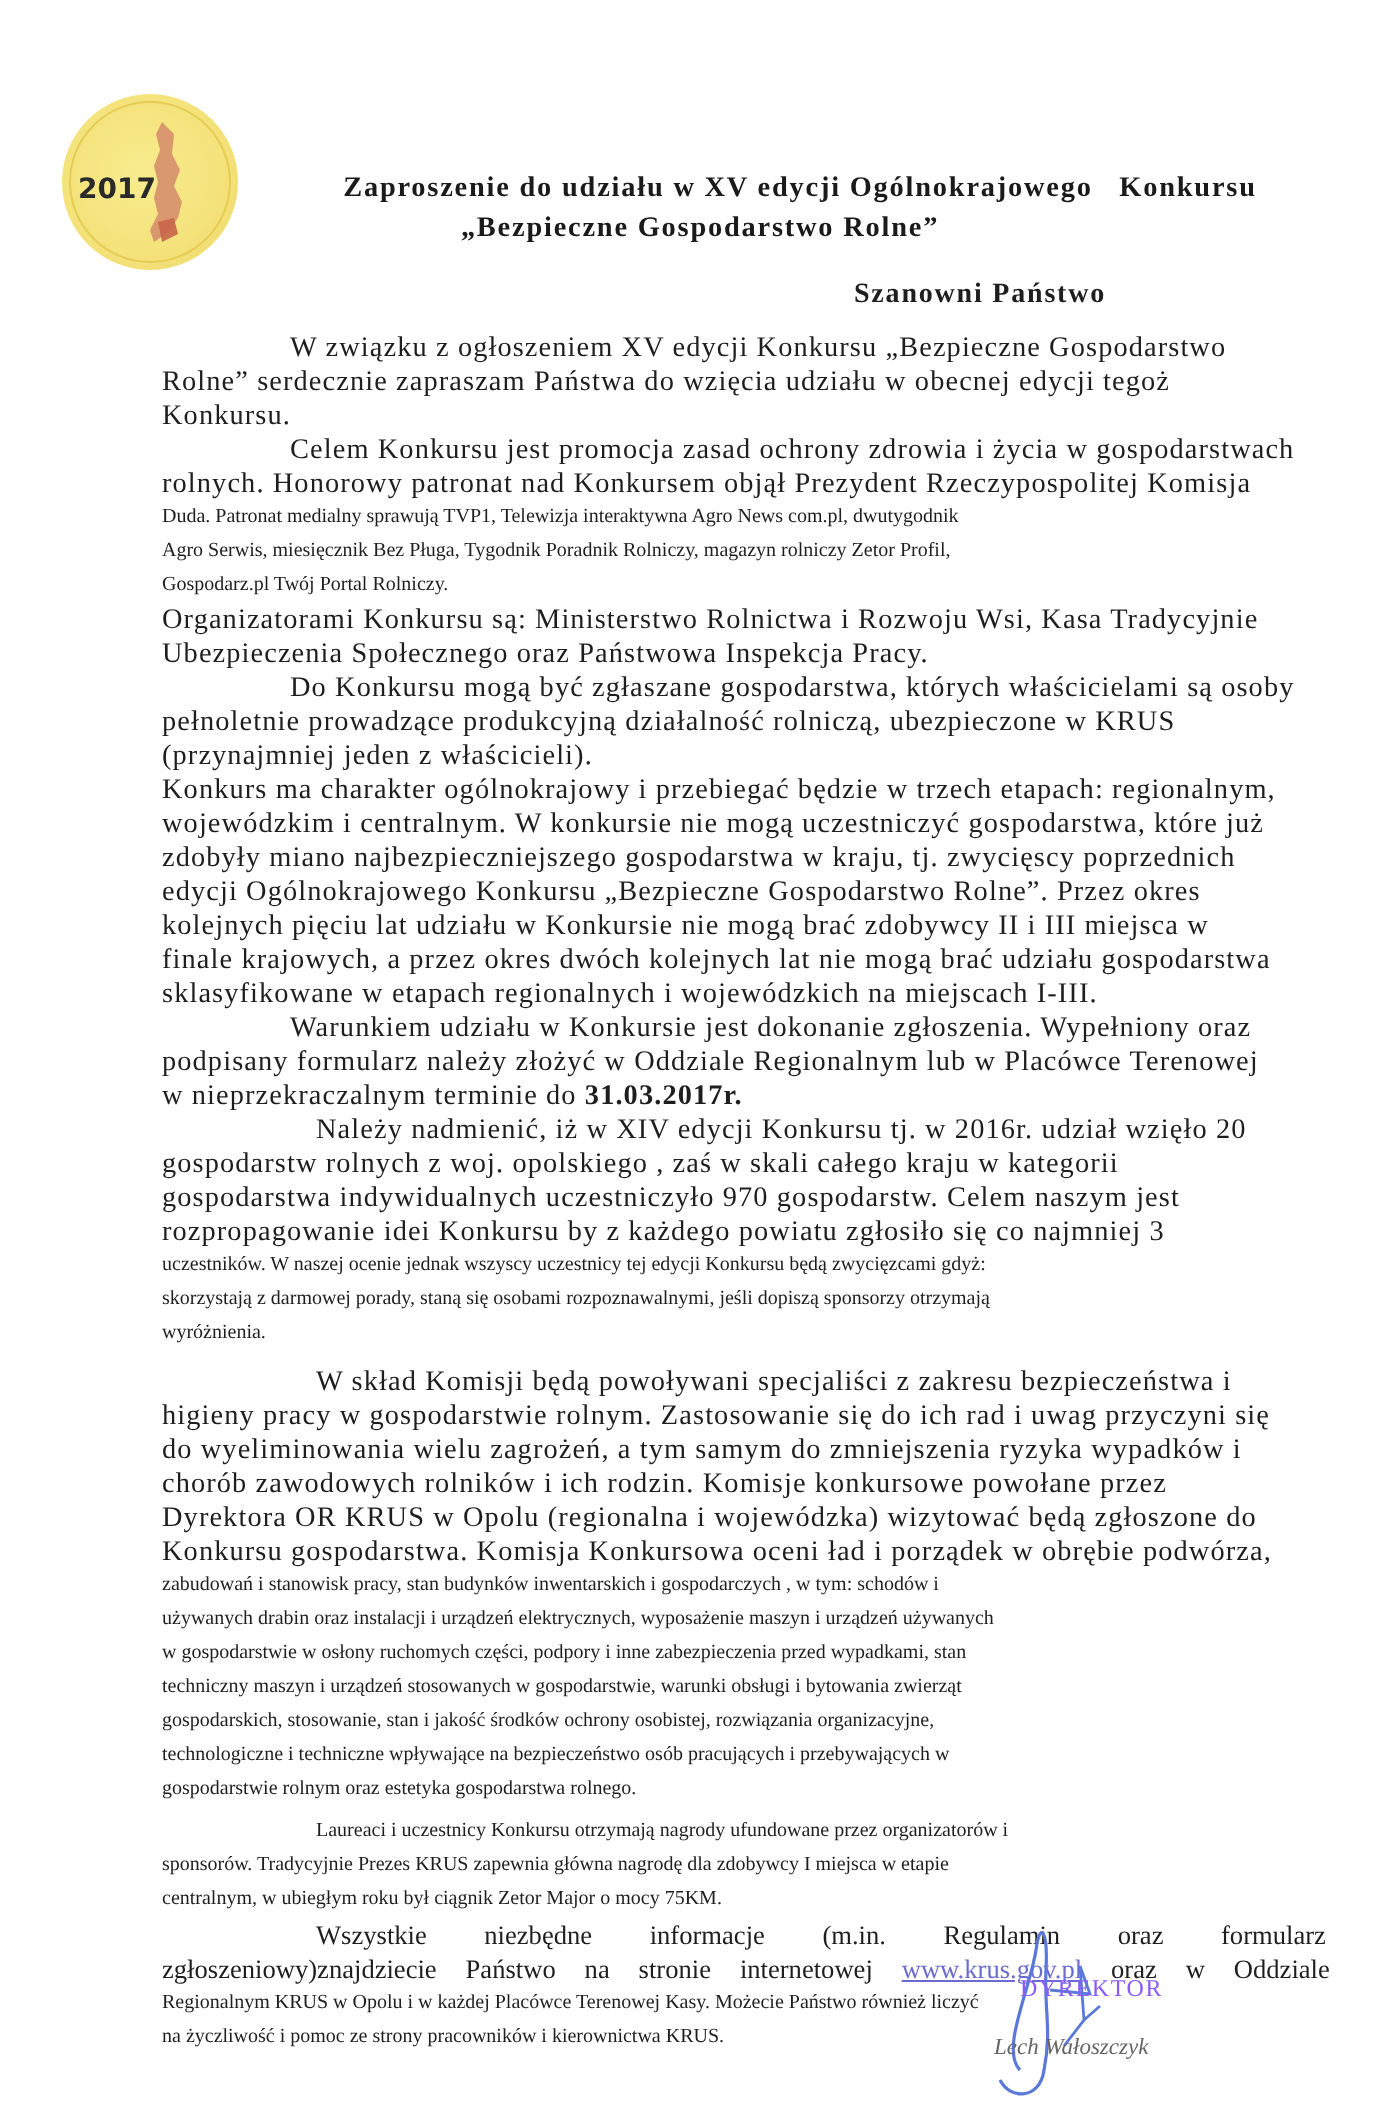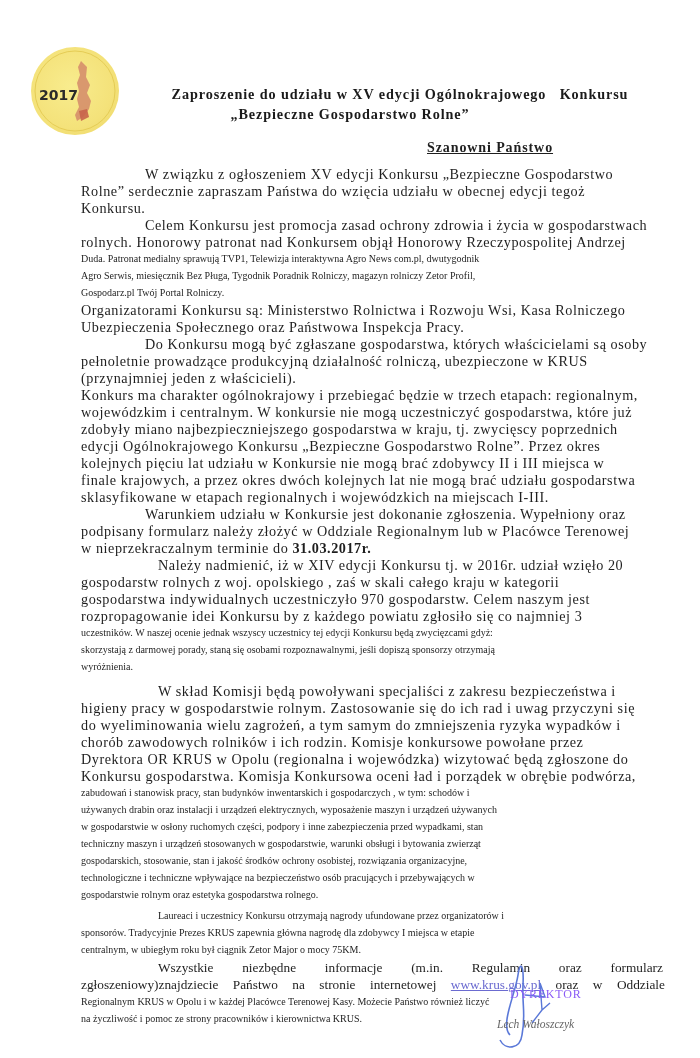--- a/index.html
+++ b/index.html
@@ -16,21 +16,21 @@
     position: absolute; left: 8px; top: 40px; font-family: "DejaVu Sans", sans-serif;
     font-weight: bold; font-size: 14px; color: #2a2a2a;
   }
   .title {
     position: absolute; left: 150px; width: 500px; text-align: center;
     font-weight: bold; font-size: 14.2px; letter-spacing: 0.9px; color: #1a1a1a; font-family: Liberation Serif, serif;
   }
   .t1 { top: 86px; }
   .t2 { top: 106px; left: 150px; width: 400px; text-align: center; }
   .greeting {
-    position: absolute; left: 427px; top: 140px; font-weight: bold; font-size: 14px; letter-spacing: 0.9px; text-decoration: underline;
+    position: absolute; left: 427px; top: 140px; font-weight: bold; font-size: 14px; letter-spacing: 0.9px;
   }
   .line {
     position: absolute; left: 81px; white-space: nowrap; font-size: 14.2px; letter-spacing: 0.55px; line-height: 16px;
   }
   .line.ind { left: 145px; }
   .line.ind2 { left: 158px; }
   .line.cond { font-size: 10px; letter-spacing: 0px; }
   .line.just { width: 584px; display: flex; justify-content: space-between; letter-spacing: 0; font-size: 13.3px; }
   .line.just.ind2 { width: 505px; }
   .bold { font-weight: bold; }
@@ -59,25 +59,25 @@
 
 <div class="title t1" style="white-space:pre;">Zaproszenie do udziału w XV edycji Ogólnokrajowego   Konkursu</div>
 <div class="title t2">„Bezpieczne Gospodarstwo Rolne”</div>
 <div class="greeting">Szanowni Państwo</div>
 
 <div>
   <div class="line ind" style="top:166px">W związku z ogłoszeniem XV edycji Konkursu „Bezpieczne Gospodarstwo</div>
   <div class="line" style="top:183px">Rolne” serdecznie zapraszam Państwa do wzięcia udziału w obecnej edycji tegoż</div>
   <div class="line" style="top:200px">Konkursu.</div>
   <div class="line ind" style="top:217px">Celem Konkursu jest promocja zasad ochrony zdrowia i życia w gospodarstwach</div>
-  <div class="line" style="top:234px">rolnych. Honorowy patronat nad Konkursem objął Honorowy Rzeczypospolitej Andrzej</div>
+  <div class="line" style="top:234px">rolnych. Honorowy patronat nad Konkursem objął Prezydent Rzeczypospolitej Komisja</div>
   <div class="line cond" style="top:251px">Duda. Patronat medialny sprawują TVP1, Telewizja interaktywna Agro News com.pl, dwutygodnik</div>
   <div class="line cond" style="top:268px">Agro Serwis, miesięcznik Bez Pługa, Tygodnik Poradnik Rolniczy, magazyn rolniczy Zetor Profil,</div>
   <div class="line cond" style="top:285px">Gospodarz.pl Twój Portal Rolniczy.</div>
-  <div class="line" style="top:302px">Organizatorami Konkursu są: Ministerstwo Rolnictwa i Rozwoju Wsi, Kasa Rolniczego</div>
+  <div class="line" style="top:302px">Organizatorami Konkursu są: Ministerstwo Rolnictwa i Rozwoju Wsi, Kasa Tradycyjnie</div>
   <div class="line" style="top:319px">Ubezpieczenia Społecznego oraz Państwowa Inspekcja Pracy.</div>
   <div class="line ind" style="top:336px">Do Konkursu mogą być zgłaszane gospodarstwa, których właścicielami są osoby</div>
   <div class="line" style="top:353px">pełnoletnie prowadzące produkcyjną działalność rolniczą, ubezpieczone w KRUS</div>
   <div class="line" style="top:370px">(przynajmniej jeden z właścicieli).</div>
   <div class="line" style="top:387px">Konkurs ma charakter ogólnokrajowy i przebiegać będzie w trzech etapach: regionalnym,</div>
   <div class="line" style="top:404px">wojewódzkim i centralnym. W konkursie nie mogą uczestniczyć gospodarstwa, które już</div>
   <div class="line" style="top:421px">zdobyły miano najbezpieczniejszego gospodarstwa w kraju, tj. zwycięscy poprzednich</div>
   <div class="line" style="top:438px">edycji Ogólnokrajowego Konkursu „Bezpieczne Gospodarstwo Rolne”. Przez okres</div>
   <div class="line" style="top:455px">kolejnych pięciu lat udziału w Konkursie nie mogą brać zdobywcy II i III miejsca w</div>
   <div class="line" style="top:472px">finale krajowych, a przez okres dwóch kolejnych lat nie mogą brać udziału gospodarstwa</div>

